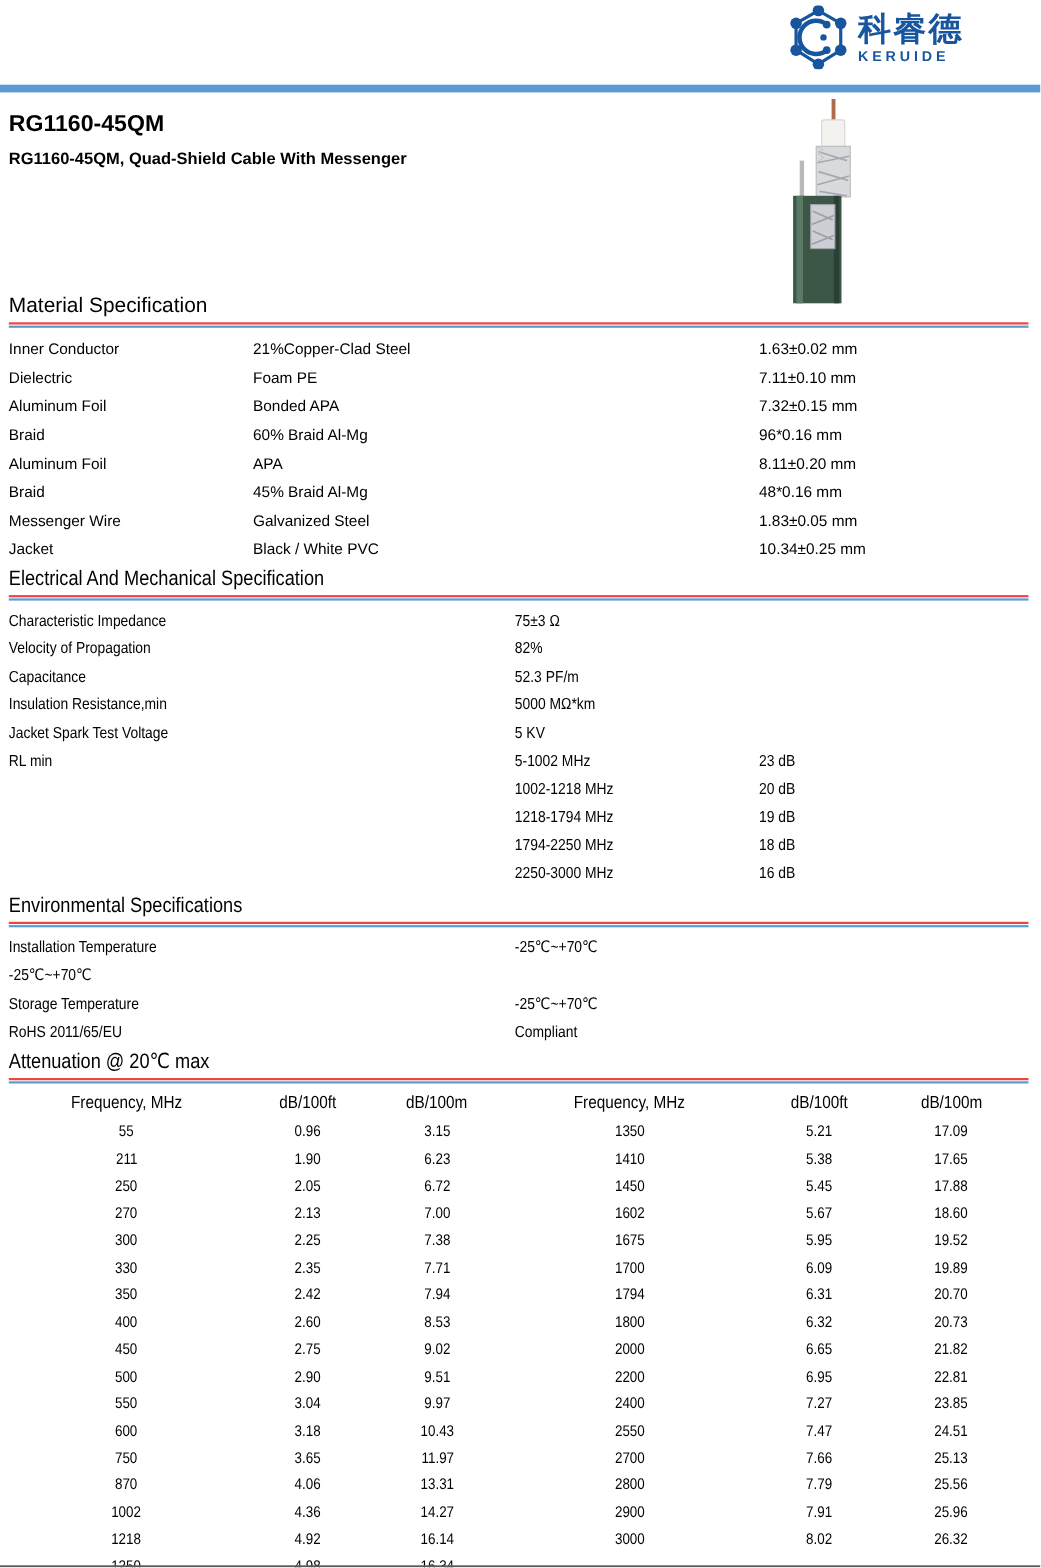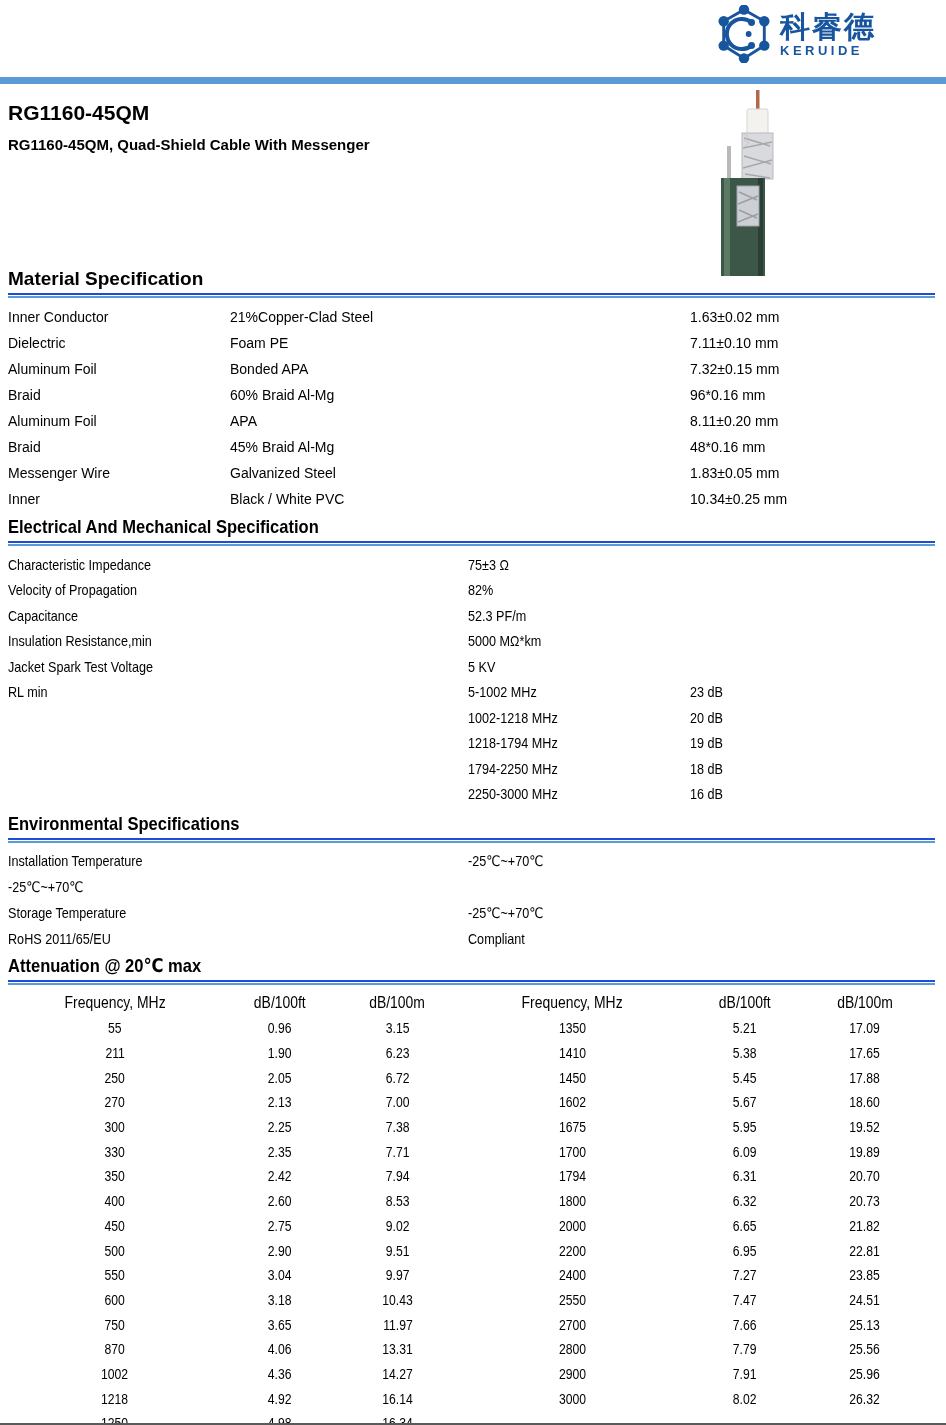--- a/index.html
+++ b/index.html
@@ -22,21 +22,21 @@
   
   .content { padding:0 11px 0 8px; }
   .doc-title { margin-top:16px; font-size:21px; font-weight:700; line-height:26px; }
   .doc-subtitle { margin-top:9px; font-size:15px; font-weight:700; line-height:20px; }
 
   
   .cable-img { position:absolute; left:700px; top:88px; width:105px; height:188px; }
 
   
   .sec { margin-top:0; }
-  .sec-head { font-size:19px; font-weight:700; line-height:24px; border-bottom:2px solid #1d4ed8; padding-bottom:2px; }
+  .sec-head { font-size:19px; font-weight:400; line-height:24px; border-bottom:2px solid #ef4444; padding-bottom:2px; }
   .blue-rule { height:2px; background:#5b9bd5; margin-top:1px; }
 
   
   .nw  { display:inline-block; transform:scaleX(0.87); transform-origin:0 50%; white-space:nowrap; }
   .nwc { display:inline-block; transform:scaleX(0.87); transform-origin:50% 50%; white-space:nowrap; }
 
   
   .mat-rows { margin-top:6px; }
   .mat-row { display:grid; grid-template-columns:222px 460px 1fr; height:26px; align-items:center; font-size:14px; }
   .el-rows { margin-top:6px; }
@@ -156,21 +156,21 @@
           <div>Braid</div>
           <div>45% Braid Al-Mg</div>
           <div>48*0.16 mm</div>
         </div>
           <div class="mat-row">
           <div>Messenger Wire</div>
           <div>Galvanized Steel</div>
           <div>1.83±0.05 mm</div>
         </div>
           <div class="mat-row">
-          <div>Inner</div>
+          <div>Jacket</div>
           <div>Black / White  PVC</div>
           <div>10.34±0.25 mm</div>
         </div>
         </div>
     </div>
 
     <div class="sec m-el">
       <div class="sec-head"><span class="nw">Electrical And Mechanical Specification</span></div>
       <div class="blue-rule"></div>
       <div class="el-rows">

